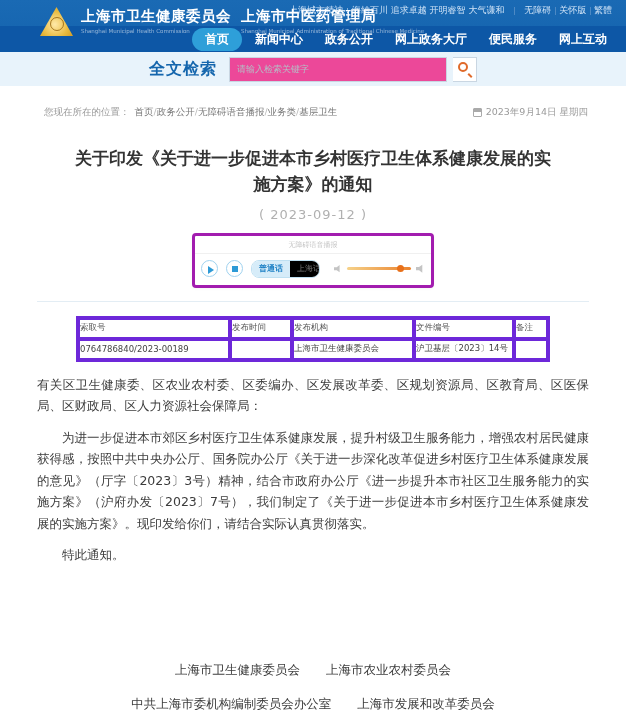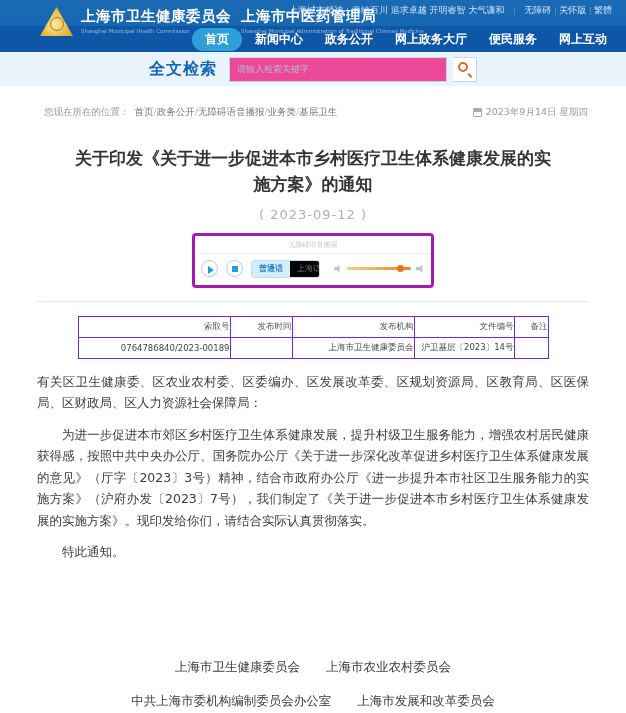--- a/index.html
+++ b/index.html
@@ -45,32 +45,32 @@
   .article { width:552px; margin:0 auto; }
   .doc-title { width:492px; margin:20px auto 0; text-align:center; font-size:17px; font-weight:bold; color:#333; line-height:1.55; }
   .doc-date { text-align:center; font-size:13px; color:#b0b0b0; margin-top:9px; letter-spacing:1px; }
   
   .player { width:242px; margin:11px auto 0; border:3px solid #a21caf; border-radius:4px; background:#fff; box-shadow:0 1px 3px rgba(0,0,0,.04); }
   .player-caption { text-align:center; font-size:7px; color:#c2c2c2; padding:4px 0 3px; border-bottom:1px solid #f0f0f0; }
   .player-controls { display:flex; align-items:center; justify-content:center; gap:8px; padding:6px 6px 7px; }
   .round-btn { width:17px; height:17px; border:1px solid #9fd2ef; border-radius:50%; background:#fff; position:relative; cursor:pointer; flex:0 0 auto; }
   .round-btn .tri { position:absolute; left:6px; top:4.5px; width:0; height:0; border-left:6px solid #2d9ad6; border-top:4px solid transparent; border-bottom:4px solid transparent; }
   .round-btn .sq { position:absolute; left:5px; top:5px; width:5.5px; height:5.5px; background:#2d9ad6; }
-  .lang-toggle { display:flex; border:1px solid #bfe0f2; border-radius:3px; overflow:hidden; }
+  .lang-toggle { display:flex; border:1px solid #bfe0f2; border-radius:8px; overflow:hidden; }
   .lang-opt { font-size:8px; padding:2.5px 7px; color:#777; background:#000000; cursor:pointer; white-space:nowrap; }
   .lang-opt.active { background:#d6ecf9; color:#1b7fc4; font-weight:bold; }
   .volume { display:flex; align-items:center; gap:5px; margin-left:6px; }
   .spk { width:8px; height:8px; background:#c4c4c4; clip-path:polygon(0 32%, 34% 32%, 70% 5%, 70% 95%, 34% 68%, 0 68%); }
   .spk.loud { width:9px; height:9px; }
   .vol-track { width:64px; height:2.5px; border-radius:2px; background:linear-gradient(90deg,#f6d28a 0%, #ea832e 100%); position:relative; }
   .vol-thumb { position:absolute; top:-2.5px; left:78%; width:7px; height:7px; border-radius:50%; background:#e8701a; cursor:pointer; }
   .full-divider { border-bottom:1px solid #e3edf4; margin-top:13px; }
   
   .info-table { width:470px; margin:14px auto 12px; border-collapse:collapse; table-layout:fixed; }
-  .info-table th, .info-table td { border:1px solid #6d28d9; font-size:8.5px; text-align:right; height:21px; font-weight:normal; color:#555; overflow:hidden; white-space:nowrap; }
+  .info-table th, .info-table td { border:4px solid #6d28d9; font-size:8.5px; text-align:left; height:21px; font-weight:normal; color:#555; overflow:hidden; white-space:nowrap; }
   .info-table td { color:#444; }
   .col-idx{width:152px}.col-time{width:62px}.col-org{width:122px}.col-num{width:100px}.col-note{width:34px}
   
   .doc-body { margin-top:8px; font-size:12.5px; line-height:21.5px; color:#3c3c3c; text-align:justify; }
   .doc-body p { margin-bottom:10px; }
   .doc-body p.indent { text-indent:2em; }
   
   .signatures { margin-top:96px; }
   .sig-row { display:flex; justify-content:center; gap:26px; font-size:12.5px; color:#3c3c3c; margin-bottom:17px; white-space:nowrap; }
 </style>

